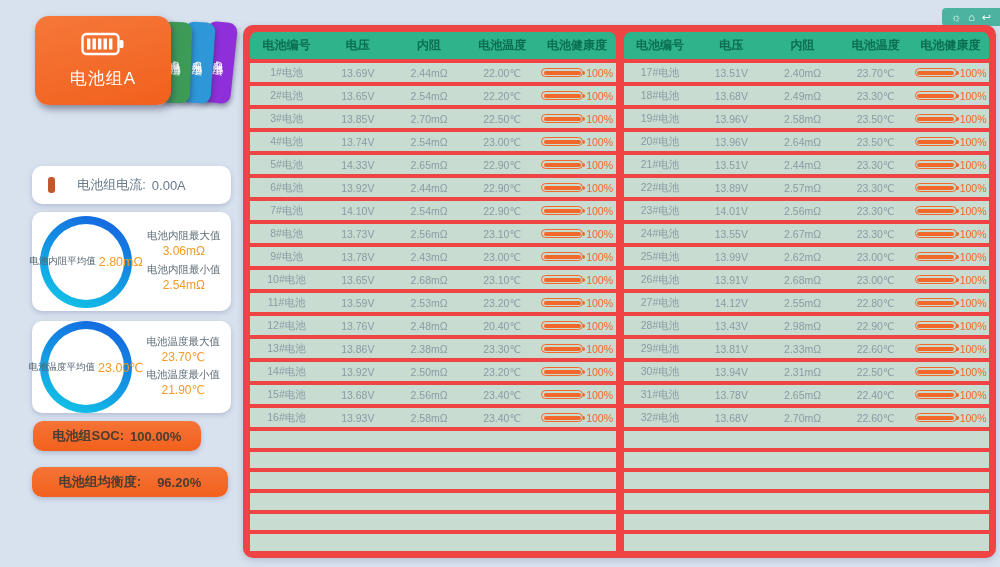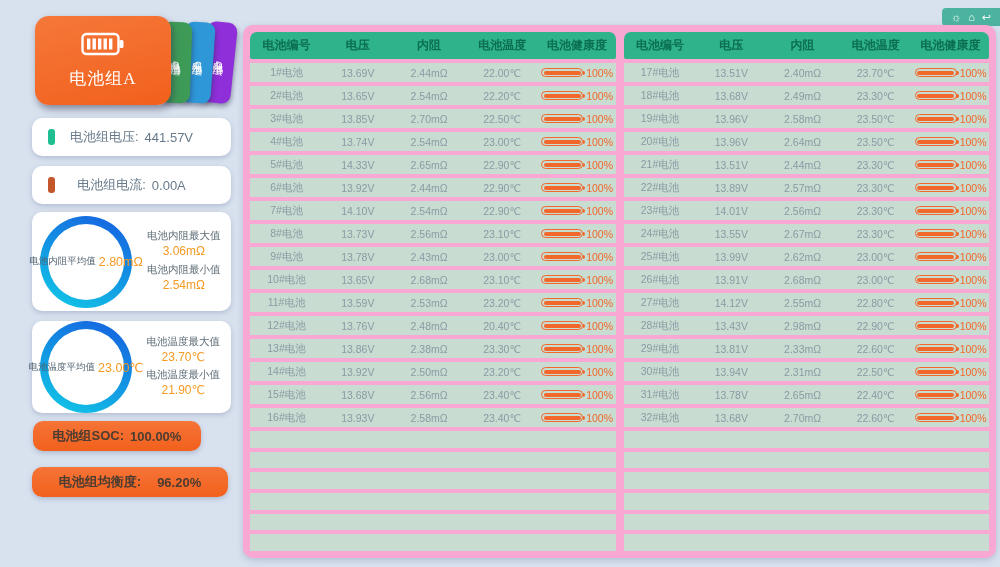--- a/index.html
+++ b/index.html
@@ -16,21 +16,21 @@
   .gtab{position:absolute;top:9px;bottom:5px;width:30px;border-radius:9px;color:#fff;
     display:flex;align-items:center;justify-content:center;
     writing-mode:vertical-lr;text-orientation:upright;font-size:10.5px;letter-spacing:2px;
     box-shadow:1px 3px 5px rgba(40,40,70,.45);}
   .gtabB{left:126px;background:#3e9b57;transform:rotate(2deg);z-index:3;}
   .gtabC{left:148px;background:#2d97d8;transform:rotate(4deg);z-index:2;}
   .gtabD{left:169px;background:#8e2fd9;transform:rotate(6deg);z-index:1;}
   .group-card{position:absolute;left:0;top:3px;width:136px;height:89px;z-index:4;
     background:linear-gradient(165deg,#f5783a,#f2601c);border-radius:14px;
     box-shadow:2px 4px 7px rgba(50,50,80,.5);
-    display:flex;flex-direction:column;align-items:center;justify-content:center;gap:7px;color:#fff;font-family:Liberation Serif, serif;}
+    display:flex;flex-direction:column;align-items:center;justify-content:center;gap:7px;color:#fff;}
   .group-title{font-size:17px;letter-spacing:1px;}
 
   
   .card{position:absolute;background:#fff;border-radius:10px;box-shadow:0 2px 5px rgba(110,125,160,.35);}
   .info{display:flex;align-items:center;justify-content:center;gap:6px;font-size:13px;color:#67798a;}
   .ind{position:absolute;left:16px;top:50%;transform:translateY(-50%);width:7px;height:16px;border-radius:3px;}
   .ind.green{background:#1fbf92;}
   .ind.rust{background:#c3562a;}
 
   
@@ -43,21 +43,21 @@
   .ring-label{font-size:9.5px;color:#4e6170;white-space:nowrap;}
   .ring-value{font-size:12.5px;color:#f59a23;}
   .gside{display:flex;flex-direction:column;align-items:center;font-size:10.5px;color:#5b6b75;line-height:1.35;text-align:center;}
   .gside .val{color:#f59a23;font-size:12px;margin:1px 16px 2px;}
 
   
   .stat{background:linear-gradient(180deg,#f57437,#f2601c);display:flex;align-items:center;justify-content:center;
     gap:6px;font-size:13px;font-weight:700;color:#4c3c31;border-radius:10px;box-shadow:0 2px 5px rgba(110,125,160,.4);}
 
   
-  .panel{position:absolute;left:243px;top:25px;width:753px;height:533px;background:#f9a8d4;border-radius:10px;
+  .panel{position:absolute;left:243px;top:25px;width:753px;height:533px;background:#ef4444;border-radius:10px;
     box-shadow:0 2px 6px rgba(110,125,160,.35);display:flex;gap:8px;padding:7px;box-sizing:border-box;}
   .btable{flex:1;min-width:0;display:flex;flex-direction:column;gap:4px;}
   .thead{flex:none;height:27px;background:#2fb38b;border-radius:7px 7px 2px 2px;color:#0b6e51;
     font-weight:700;font-size:12px;display:flex;align-items:center;}
   .trow{flex:none;height:19px;background:#c8dcd2;display:flex;align-items:center;font-size:10.5px;color:#8a9ba3;}
   .trow.empty{flex:1;min-height:14px;}
   .c{text-align:center;overflow:hidden;white-space:nowrap;}
   .c0{width:20%;}.c1{width:19%;}.c2{width:20%;}.c3{width:20%;}
   .c4{width:21%;display:flex;align-items:center;justify-content:center;gap:3px;}
   .pill{width:42px;height:9px;border:1px solid #f2672a;border-radius:5px;position:relative;flex:none;box-sizing:border-box;}
@@ -89,25 +89,20 @@
           <rect x="17" y="6.5" width="3.4" height="11" fill="#ffffff"></rect>
           <rect x="22.5" y="6.5" width="3.4" height="11" fill="#ffffff"></rect>
           <rect x="28" y="6.5" width="3.4" height="11" fill="#ffffff"></rect>
           <rect x="38.5" y="8" width="4" height="8" rx="1.5" fill="#ffffff"></rect>
         </svg>
       </span>
       <span class="group-title">电池组A</span>
     </div>
   </div>
 
-  <div class="card info" style="left:32px;top:118px;width:199px;height:38px;">
-    <span class="ind green"></span>
-    <span>电池组电压:</span>
-    <span>441.57V</span>
-  </div>
 
   <div class="card info" style="left:32px;top:166px;width:199px;height:38px;">
     <span class="ind rust"></span>
     <span>电池组电流:</span>
     <span>0.00A</span>
   </div>
 
   <div class="card gauge" style="left:32px;top:212px;width:199px;height:99px;">
     <div class="ring">
       <div class="ring-in">

